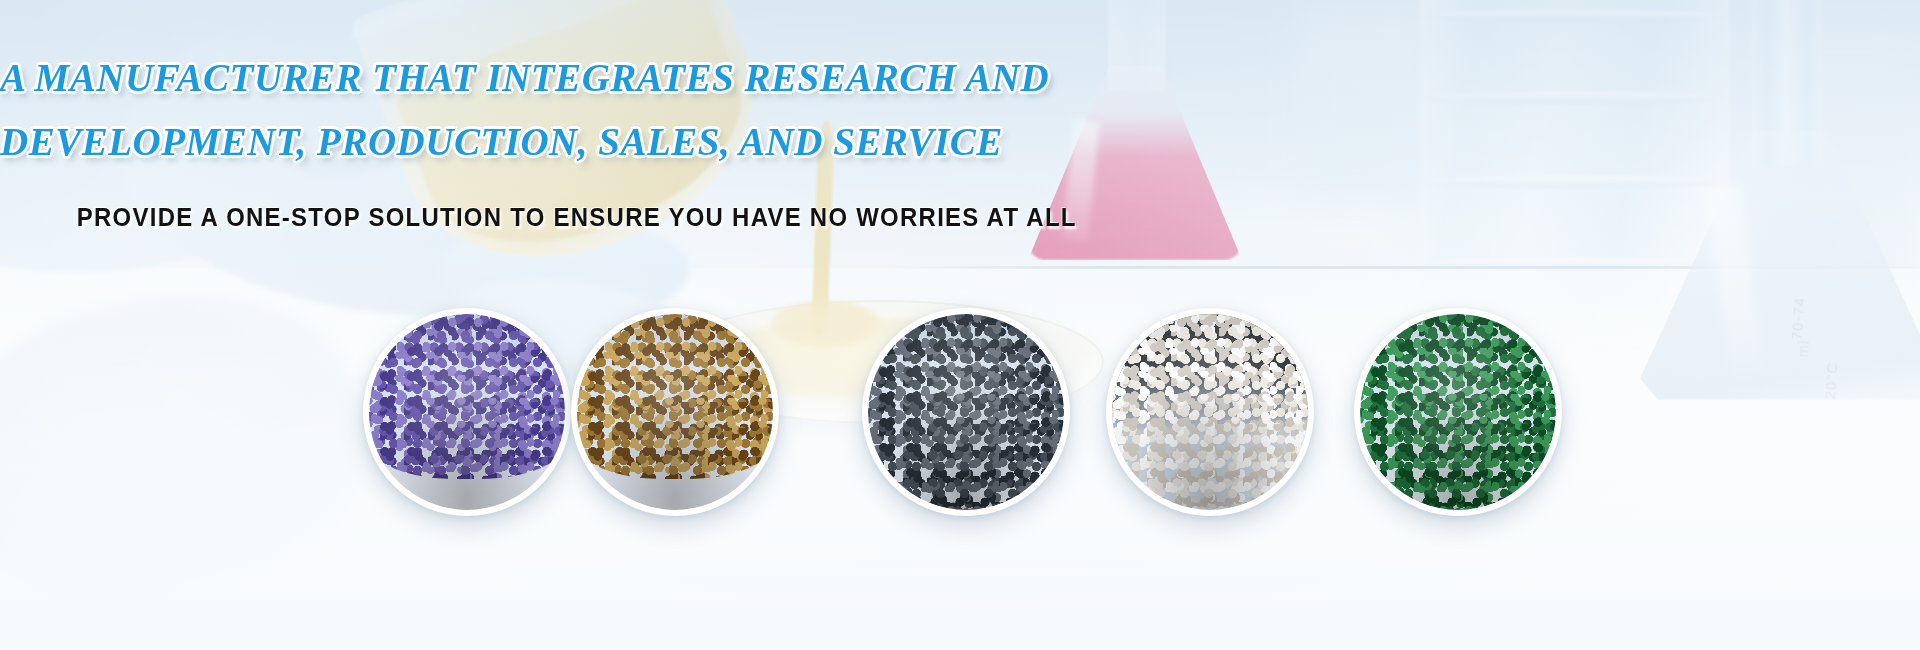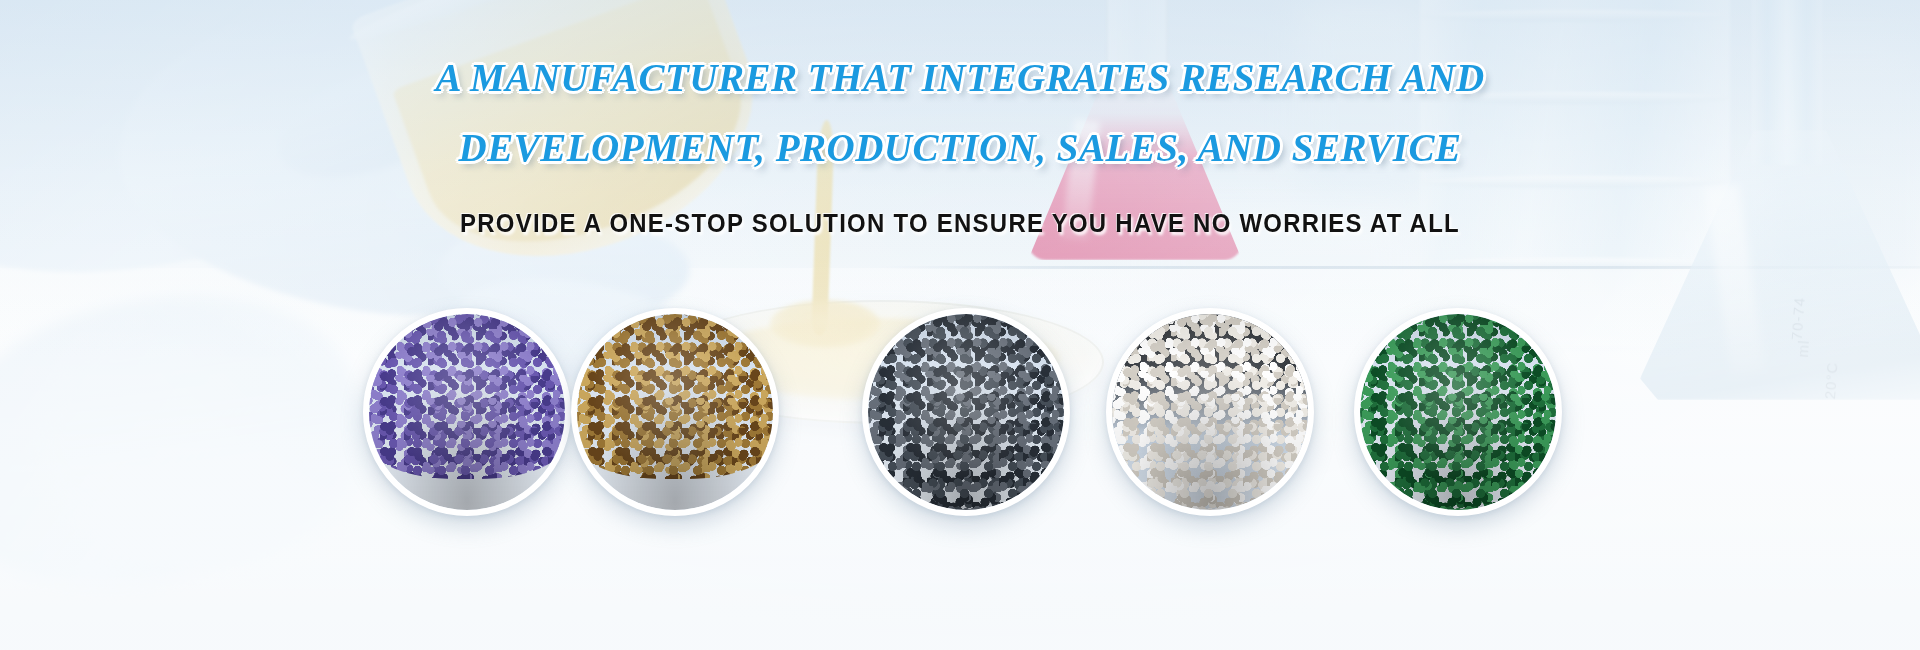--- a/index.html
+++ b/index.html
@@ -350,21 +350,20 @@
     position: absolute;
     inset: 0;
     background: linear-gradient(180deg, rgba(176,206,230,0.30) 0%, rgba(200,224,240,0.14) 30%, rgba(255,255,255,0.0) 55%);
   }
 
   
   .text-block {
     position: absolute;
     left: 0; right: 0;
     top: 52px;
-    text-align: center;
     z-index: 20;
   }
   .headline {
     font-family: "Liberation Serif", serif;
     font-weight: bold;
     font-style: italic;
     font-size: 39px;
     line-height: 52px;
     letter-spacing: 0.5px;
     color: #1b9ae0;
@@ -376,21 +375,21 @@
        2px  2px 0 #ffffff,
       -3px  0   0 #ffffff,
        3px  0   0 #ffffff,
        0   -3px 0 #ffffff,
        0    3px 0 #ffffff,
        4px  5px 6px rgba(70,100,130,0.35);
     margin: 0;
     padding: 0;
   }
   .headline-line { display: block; white-space: nowrap; }
-  .hl-2 { margin-top: 18px; }
+  .hl-2 { margin-top: 12px; }
 
   .subhead {
     margin-top: 34px;
     font-family: "Liberation Sans", sans-serif;
     font-weight: bold;
     font-size: 26px;
     letter-spacing: 1.4px;
     color: #121212;
     transform: scaleX(0.92);
     text-shadow: 2px 3px 3px rgba(255,255,255,0.95), -1px -1px 0 rgba(255,255,255,0.85);

